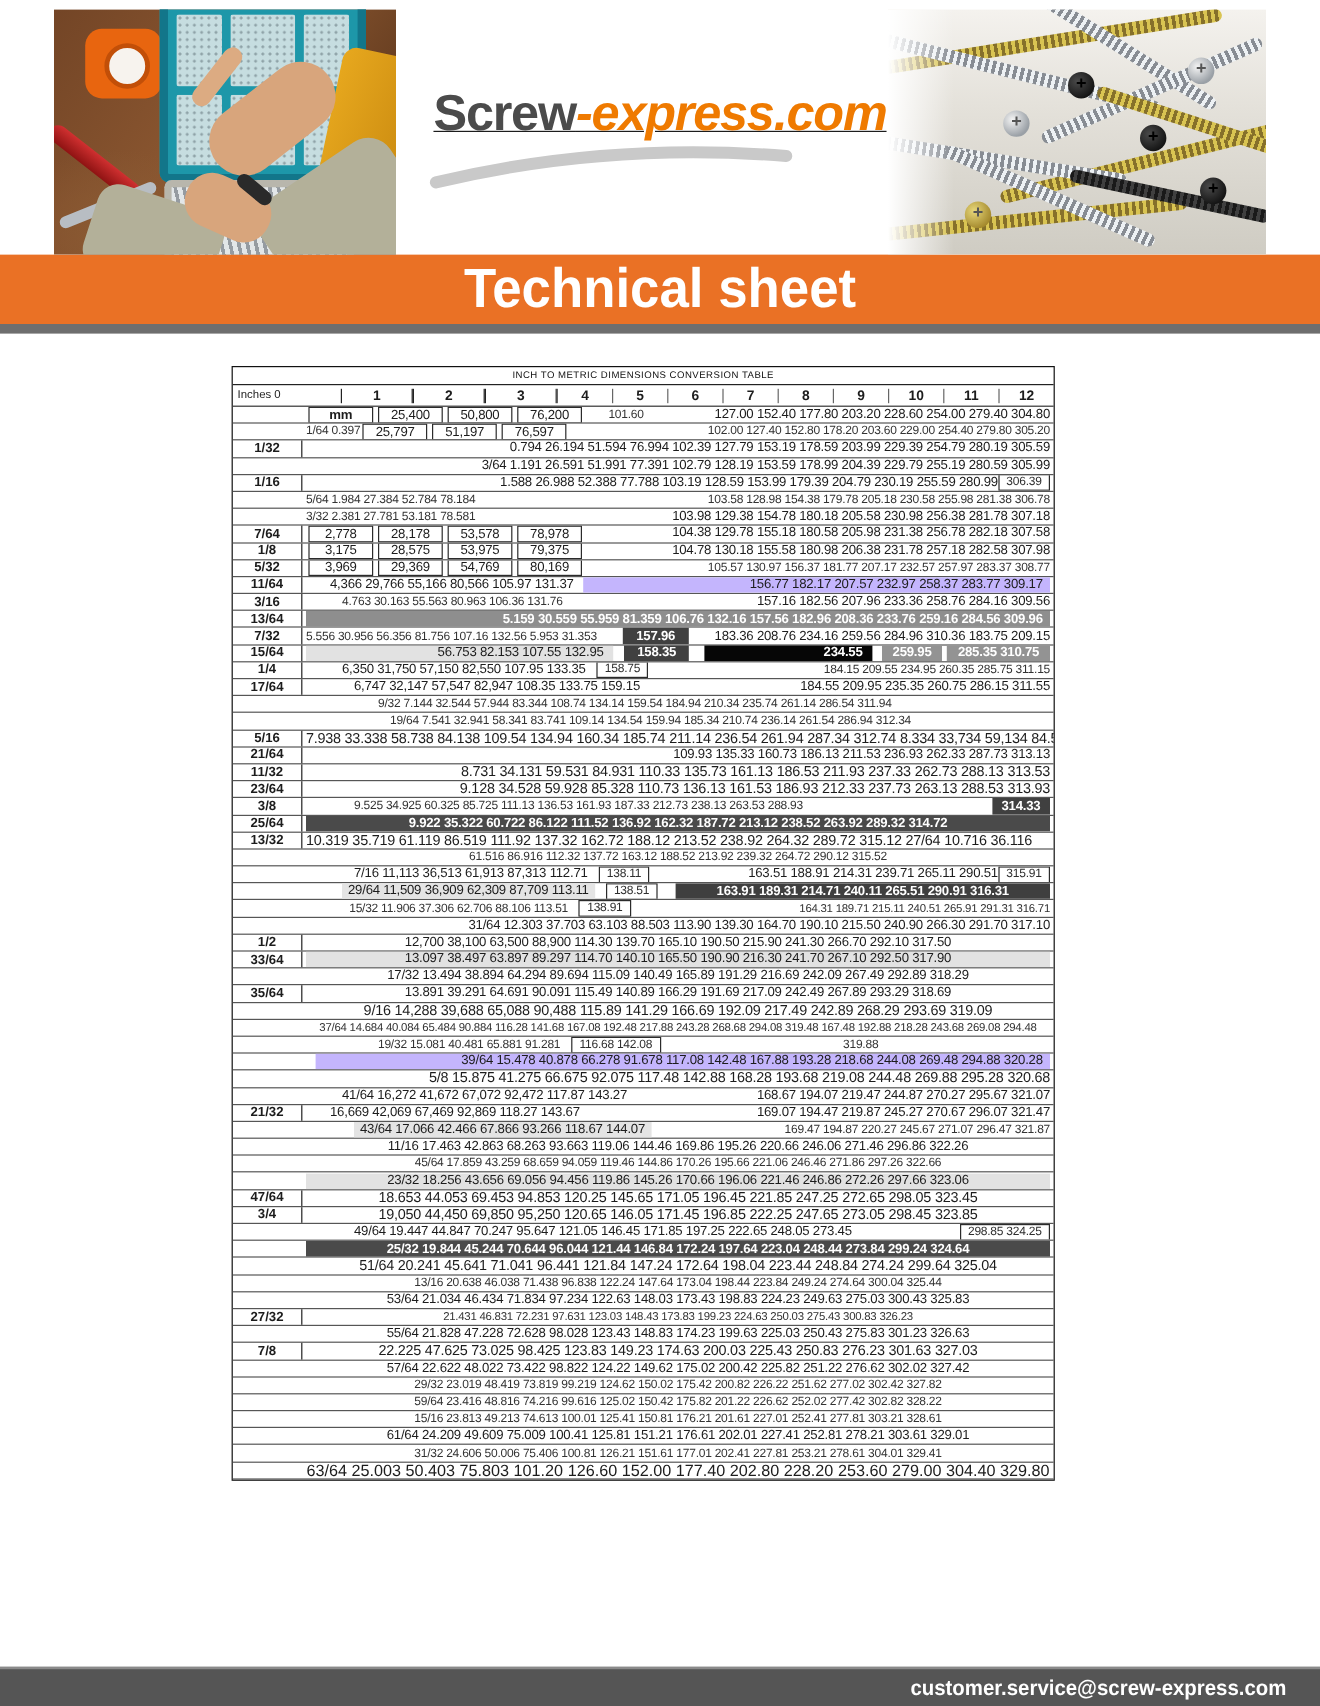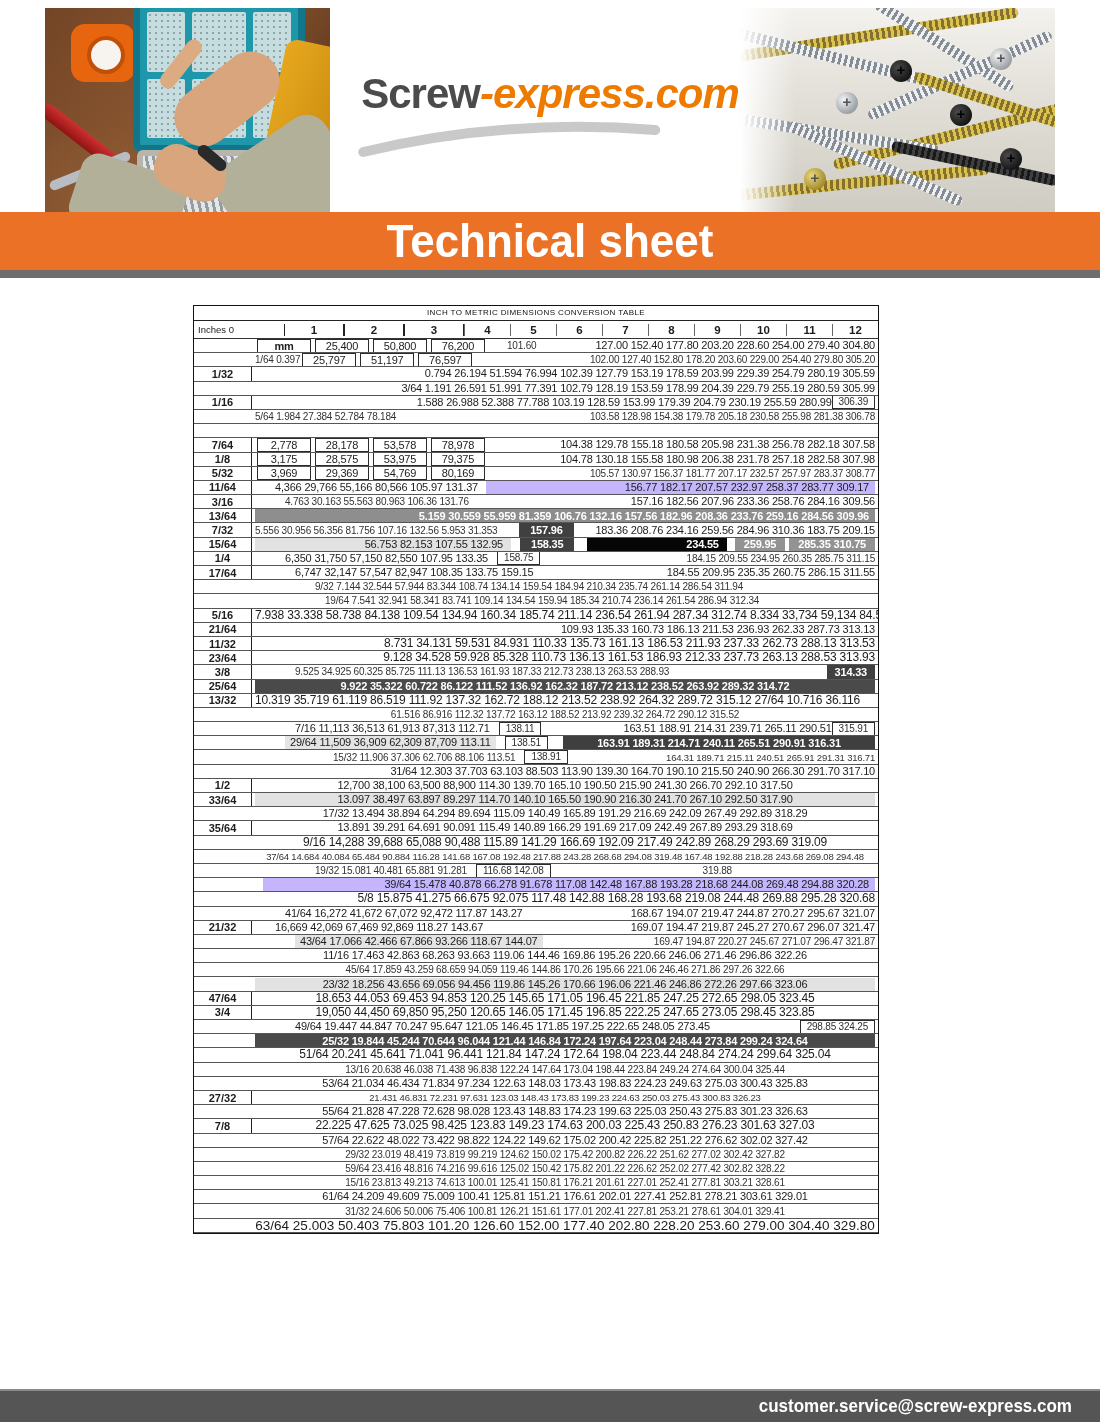--- a/index.html
+++ b/index.html
@@ -44,21 +44,21 @@
   .sc-dark{background:repeating-linear-gradient(90deg,#191919 0 3px,#3f3f3f 3px 6px);}
   .sh{position:absolute;width:22px;height:22px;border-radius:50%;
       background:radial-gradient(circle at 35% 35%,#f4f4f4,#9aa0a6 70%);}
   .sh:after{content:"+";position:absolute;left:0;top:-1px;width:22px;text-align:center;line-height:22px;color:#555;font-weight:bold;font-size:15px;}
   .sh-dark{background:radial-gradient(circle at 35% 35%,#4a4a4a,#131313 75%);}
   .sh-dark:after{color:#000;}
   .sh-gold{background:radial-gradient(circle at 35% 35%,#e7d77a,#a3882c 75%);}
   .photo-right:before{content:"";position:absolute;left:0;top:0;bottom:0;width:55px;
       background:linear-gradient(90deg,#ffffff,rgba(255,255,255,0));z-index:5;}
 
-  .logo-wrap{position:absolute;left:50%;top:70px;transform:translateX(-50%);white-space:nowrap;text-align:right;}
+  .logo-wrap{position:absolute;left:50%;top:70px;transform:translateX(-50%);white-space:nowrap;text-align:right;text-decoration:underline;}
   .logo-dark{font-size:42px;font-weight:bold;color:#4b4b4b;letter-spacing:-1px;}
   .logo-orange{font-size:42px;font-weight:bold;font-style:italic;color:#ef7a00;letter-spacing:-1px;}
   .swoosh{position:absolute;left:-6px;top:44px;width:320px;height:44px;}
 
   
   .banner{width:1100px;height:58px;background:#ea7125;display:flex;align-items:center;justify-content:center;}
   .banner-title{color:#fff;font-weight:bold;font-size:44px;letter-spacing:0;transform:scaleY(1.05);}
   .banner-strip{width:1100px;height:8px;background:#6e6e6e;}
 
   
@@ -94,21 +94,21 @@
   .blackbar{background:#060606;color:#fff;font-weight:bold;flex:1 1 auto;text-align:right;padding:0 8px;margin:0 4px;line-height:14px;}
   .gray{background:#939393;color:#fff;font-weight:bold;padding:0 9px;margin-left:4px;line-height:14px;}
   .graybar{background:#8e8e8e;color:#fff;font-weight:bold;flex:1 1 auto;text-align:right;padding:0 6px;line-height:14px;}
   .darkbar{background:#4a4a4a;color:#fff;font-weight:bold;flex:1 1 auto;text-align:center;line-height:14px;}
   .bar-dark{background:#3f3f3f;color:#fff;font-weight:bold;flex:1 1 auto;text-align:center;margin-left:6px;line-height:14px;}
   .lt{background:#e4e4e4;padding:0 5px;}
   .lt38{flex:0 0 40%;background:#e2e2e2;text-align:right;padding-right:8px;}
   .ltbar{flex:1 1 auto;background:#c4b5fd;text-align:right;padding-right:6px;margin-left:8px;}
   .ltbarc{flex:1 1 auto;background:#e2e2e2;text-align:center;}
   .ml20{margin-left:20px;}.ml30{margin-left:30px;}.ml40{margin-left:40px;}
-  .ml50{margin-left:78px;}.ml60{margin-left:60px;}.ml70{margin-left:70px;}
+  .ml50{margin-left:36px;}.ml60{margin-left:60px;}.ml70{margin-left:70px;}
 
   
   .footer{position:absolute;left:0;bottom:0;width:1100px;height:33px;background:#555555;
           border-top:2px solid #8a8a8a;display:flex;align-items:center;justify-content:flex-end;box-sizing:border-box;padding-left:48px;}
   .footer-email{color:#fff;font-weight:bold;font-size:17px;margin-right:28px;transform:scaleY(1.05);}
 </style>
 </head>
 <body>
 
 <div class="page">
@@ -232,20 +232,24 @@
           </div>
           <div class="trow">
             <div class="tlabel"></div>
             <div class="tcontent">
               <span class="seg sm">5/64 1.984 27.384 52.784 78.184</span>
               <span class="seg push sm">103.58 128.98 154.38 179.78 205.18 230.58 255.98 281.38 306.78</span>
             </div>
           </div>
           <div class="trow">
             <div class="tlabel"></div>
+            <div class="tcontent">
+              <span class="seg sm">3/32 2.381 27.781 53.181 78.581</span>
+              <span class="seg push">103.98 129.38 154.78 180.18 205.58 230.98 256.38 281.78 307.18</span>
+            </div>
           </div>
           <div class="trow">
             <div class="tlabel has">7/64</div>
             <div class="tcontent">
               <span class="seg box">2,778</span>
               <span class="seg box">28,178</span>
               <span class="seg box">53,578</span>
               <span class="seg box">78,978</span>
               <span class="seg push">104.38 129.78 155.18 180.58 205.98 231.38 256.78 282.18 307.58</span>
             </div>

